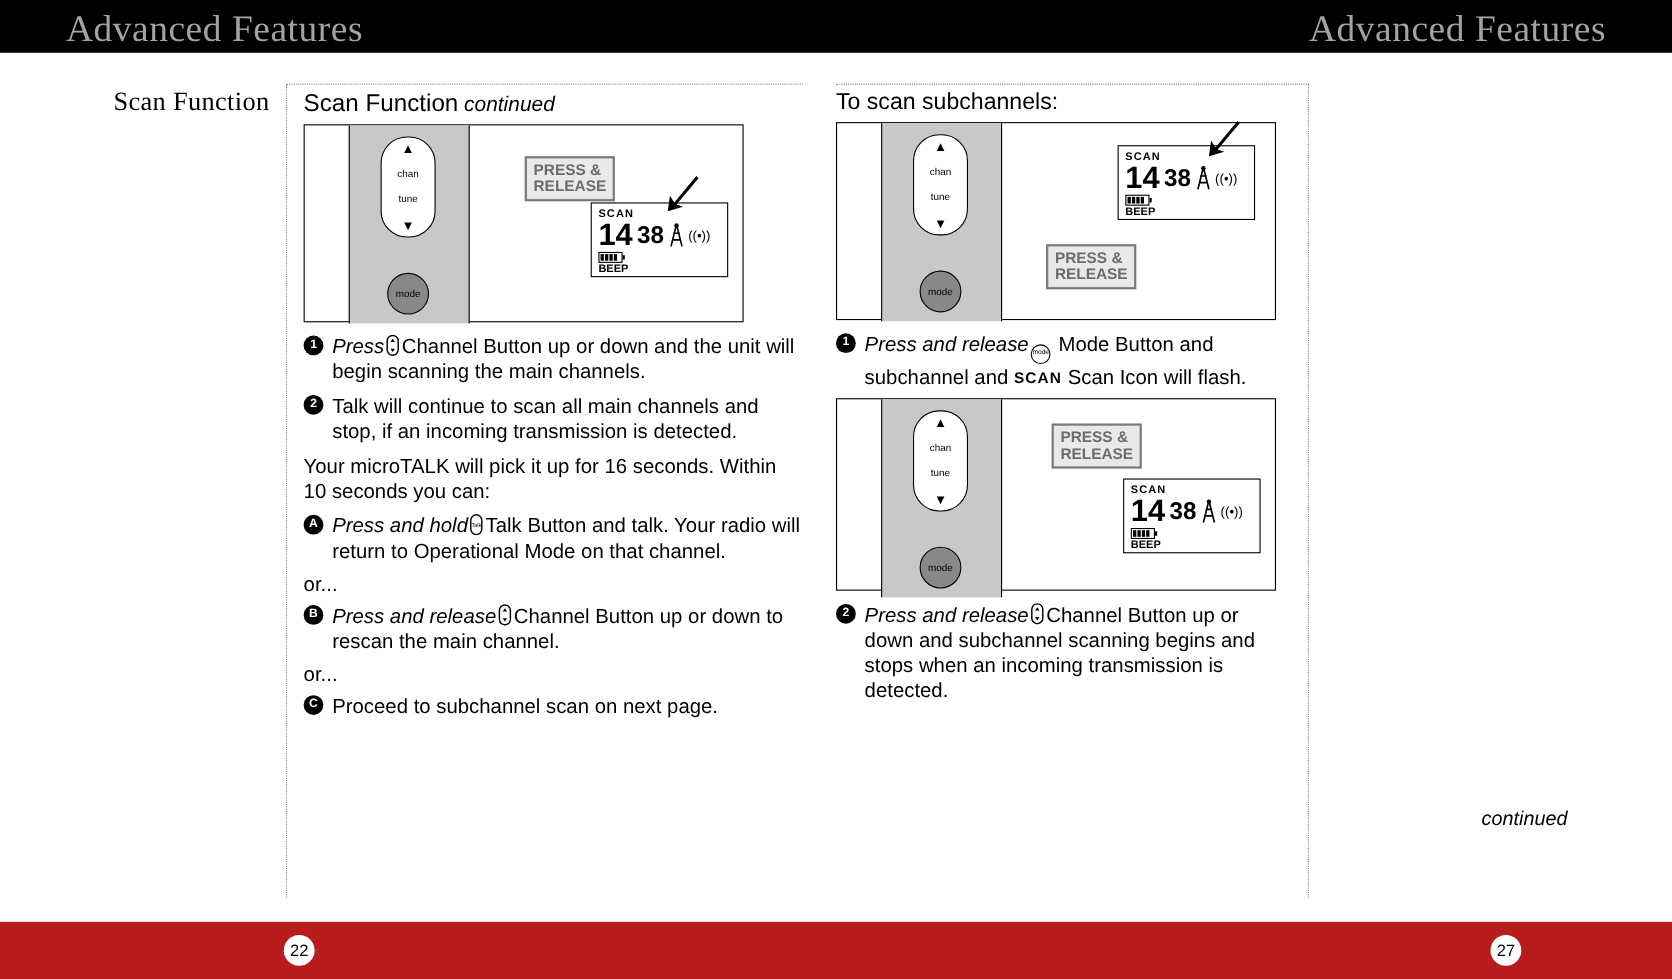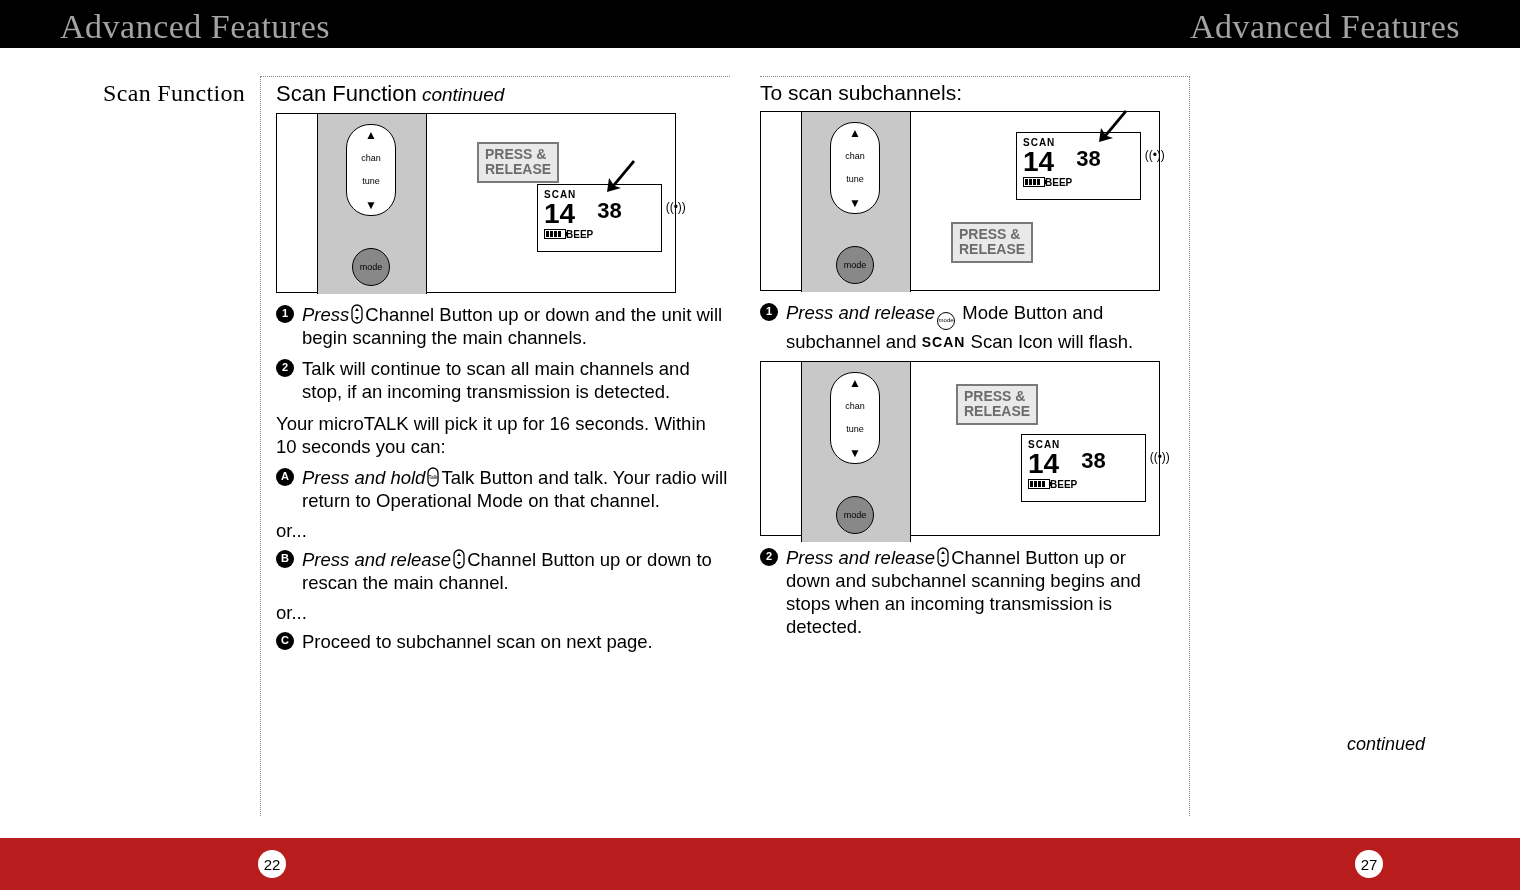--- a/index.html
+++ b/index.html
@@ -153,28 +153,28 @@
   .callout1 { left: 200px; top: 28px; }
   .lcd {
     position: absolute;
     border: 1.5px solid #000;
     background: #fff;
     padding: 4px 6px 2px 6px;
     font-family: Arial, sans-serif;
   }
   .lcdL { left: 260px; top: 70px; width: 125px; height: 68px; }
   .lcd-scan { font-size: 10px; font-weight: bold; letter-spacing: 1px; }
-  .lcd-main { display:flex; gap:22px; }
+  .lcd-main { display:flex; align-items:center; gap:4px; }
   .lcd-big { font-family: 'Arial Black', Arial, sans-serif; font-size: 28px; font-weight: 900; line-height:1; }
   .lcd-mid { font-family: Arial, sans-serif; font-size:22px; font-weight:700; line-height:1; }
   .tower {
     width:14px; height:24px; position:relative; display:inline-block;
   }
   .tower svg { width:100%; height:100%; }
-  .lcd-foot { display:flex; justify-content:flex-start; font-size:10px; font-weight:bold; margin-top:1px; }
+  .lcd-foot { display:flex; justify-content:center; font-size:10px; font-weight:bold; margin-top:1px;flex-direction:column; }
   .batt { display:inline-block; width:22px; height:10px; border:1.5px solid #000; position:relative; }
   .batt::after { content:''; position:absolute; right:-3px; top:2px; width:2px; height:4px; background:#000; }
   .batt-cells { position:absolute; left:1px; top:1px; display:flex; gap:1px; }
   .batt-cells span { width:3px; height:6px; background:#000; display:inline-block; }
   .arrow-point {
     position: absolute;
     width: 34px;
     height: 40px;
   }
   .arrow-point svg { width:100%; height:100%; }

